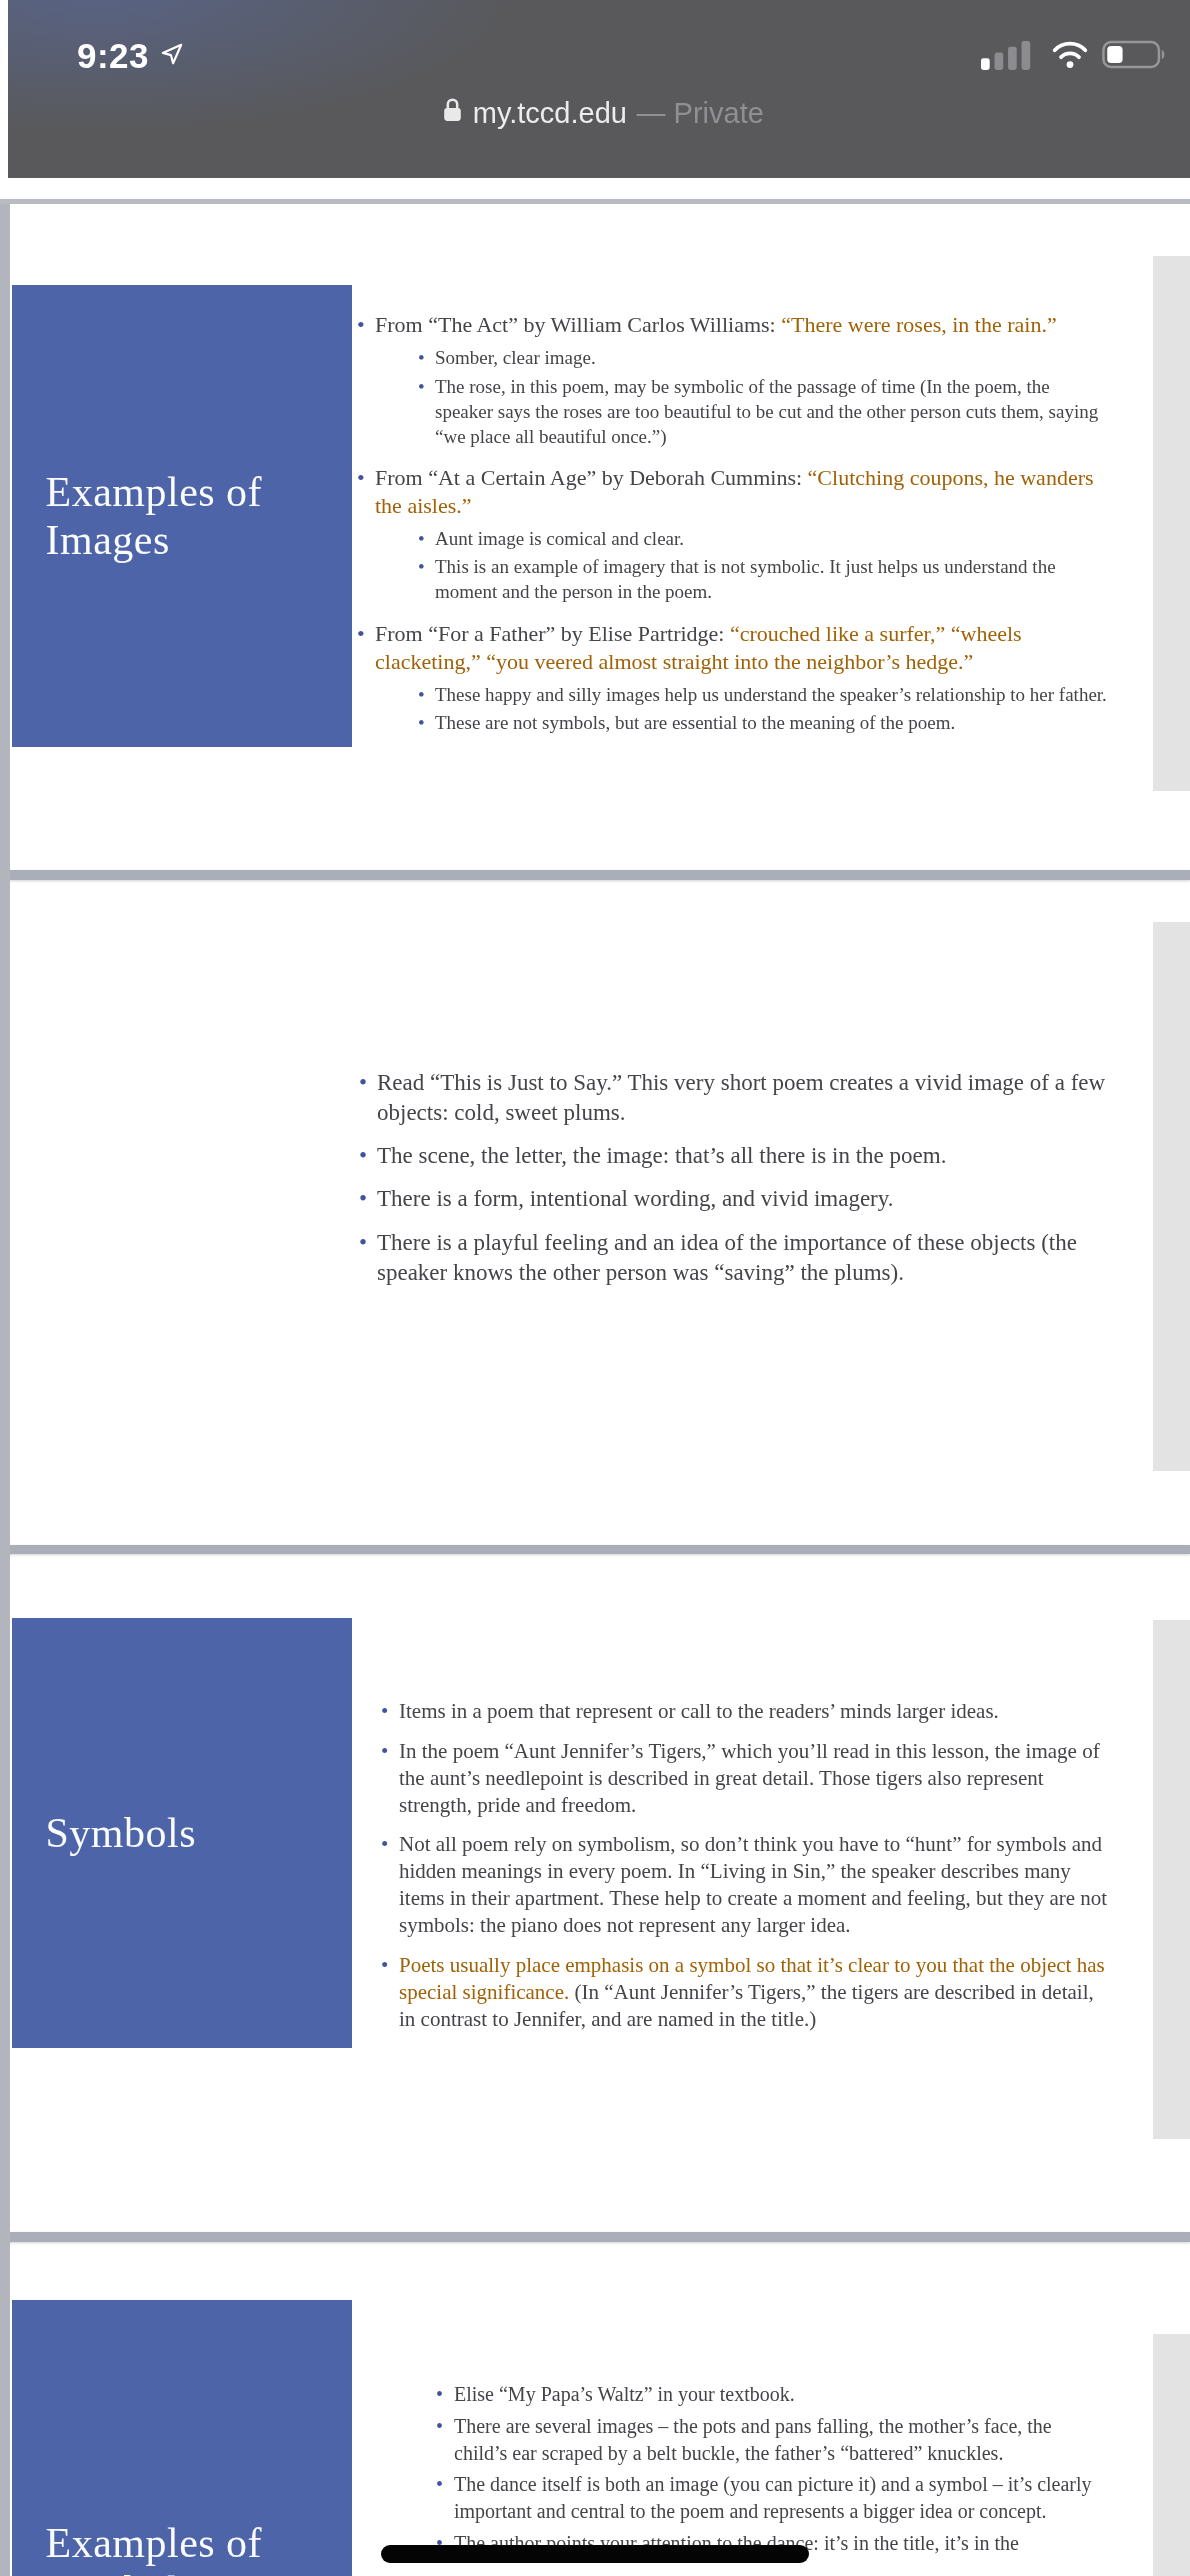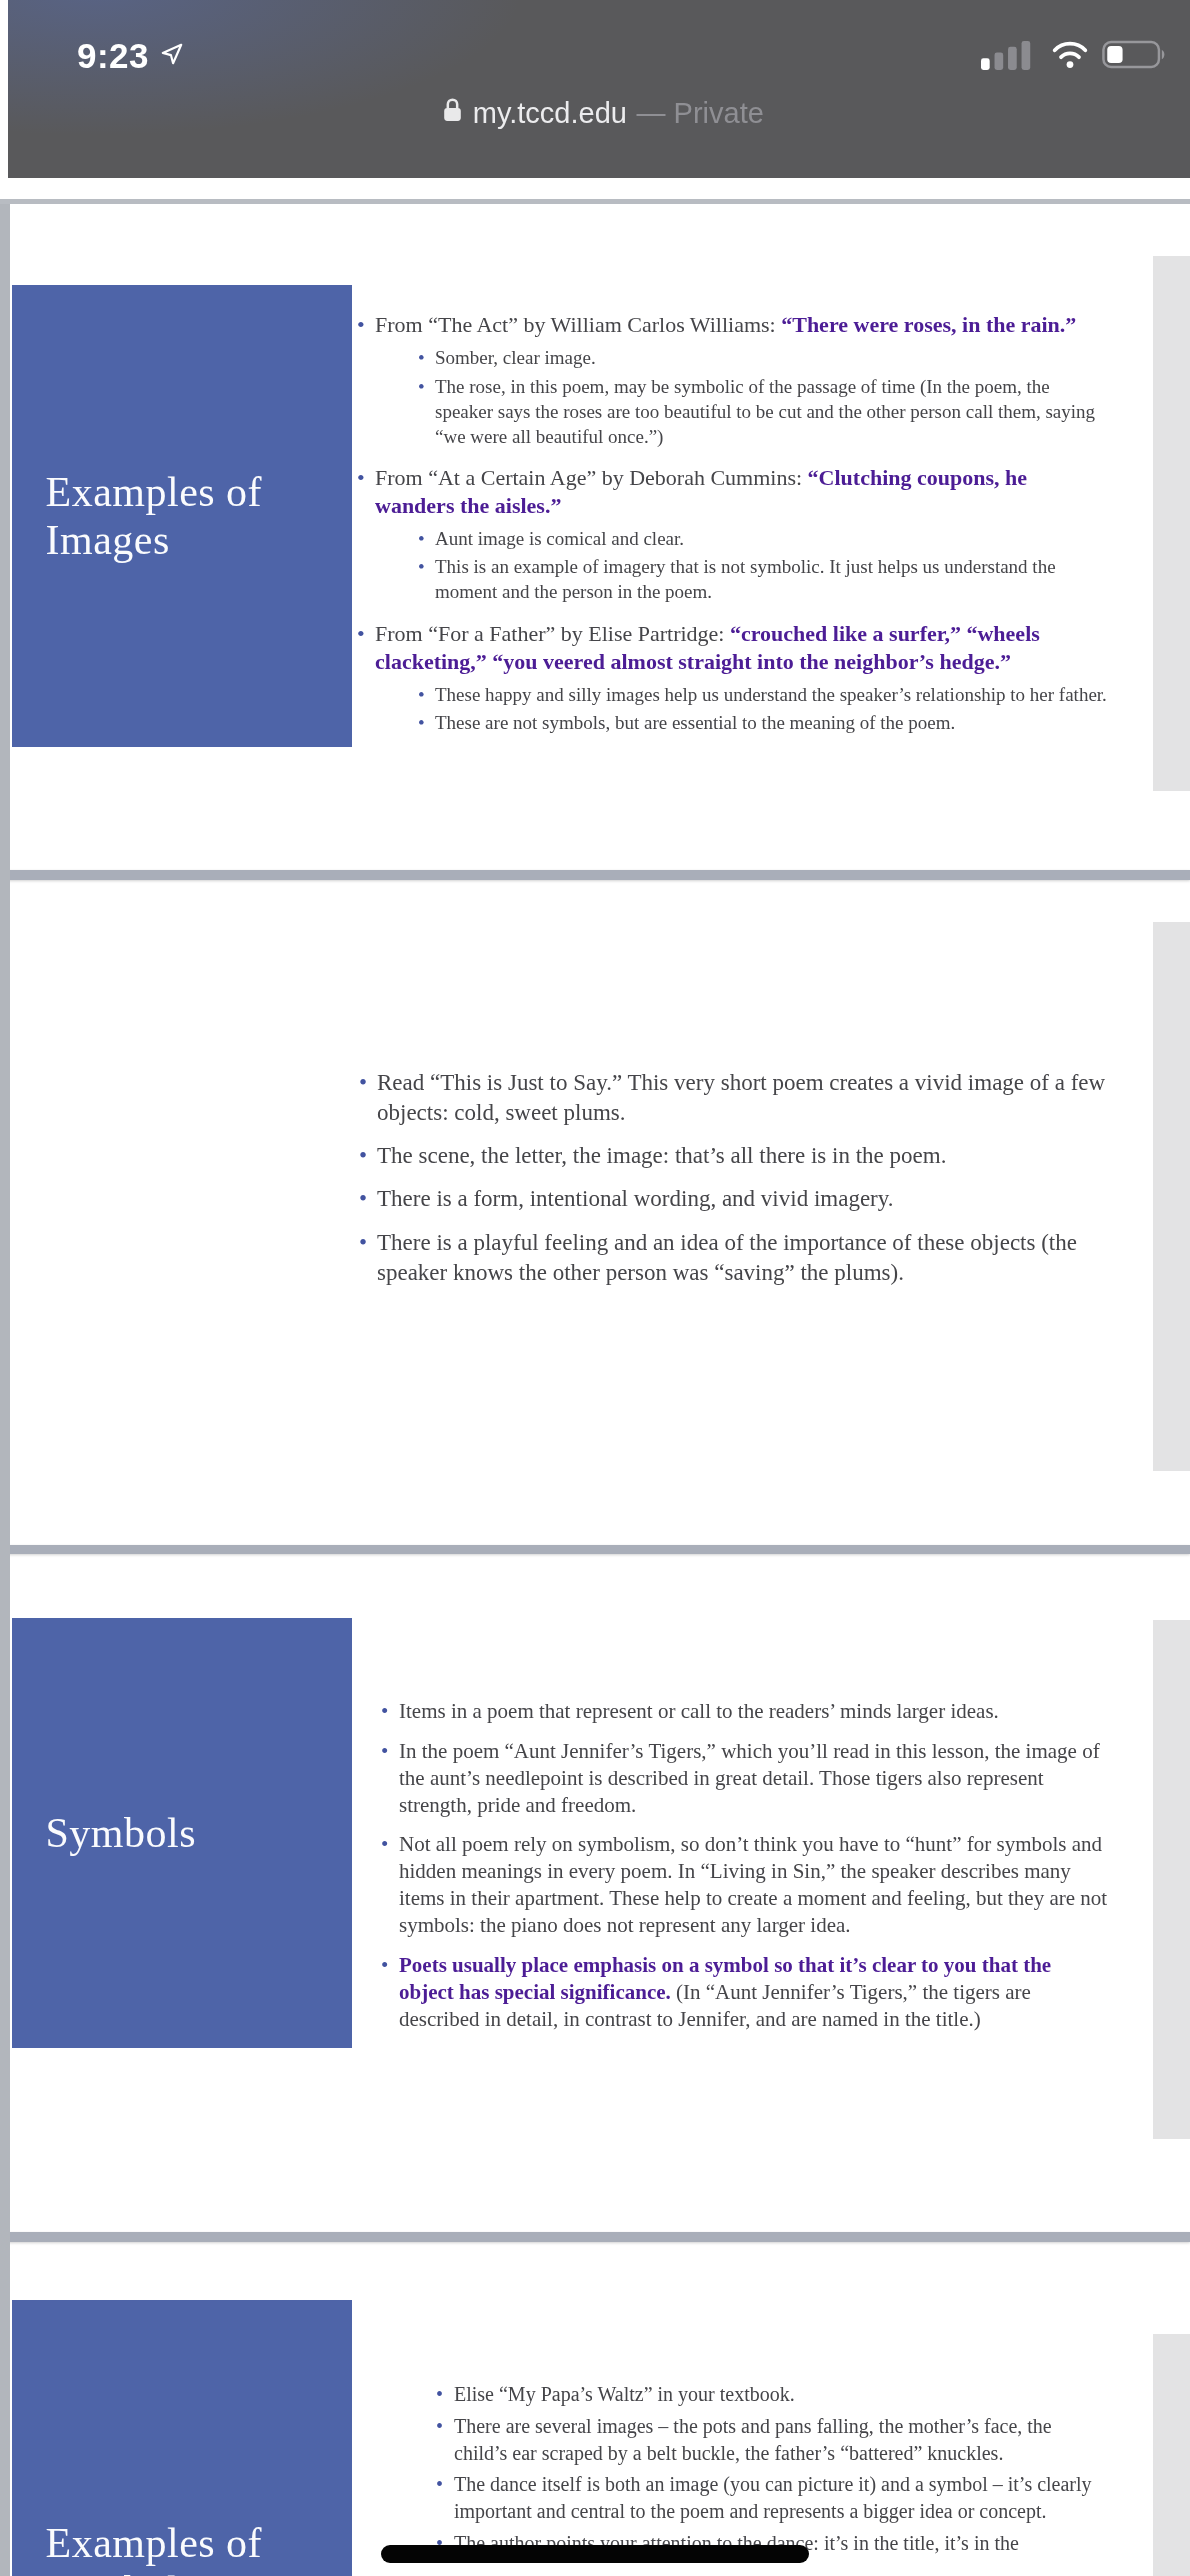--- a/index.html
+++ b/index.html
@@ -42,21 +42,21 @@
   .s1 .content{left:357px;top:107px;width:752px;font-size:22px;line-height:28px;--gap:15.3px;}
   .s1 .sub{font-size:19px;line-height:25px;}
   .s2 .content{left:359px;top:188px;width:757px;font-size:23px;line-height:30px;--gap:13.4px;}
   .s3 .content{left:381px;top:144px;width:728px;font-size:21px;line-height:27px;--gap:12.5px;}
   .s4 .content{left:436px;top:139px;width:671px;font-size:20px;line-height:27px;--gap:4.8px;}
   ul.bullets{list-style:none;margin:0;padding:0;}
   ul.bullets>li{margin-bottom:var(--gap,11.5px);}
   .row{display:flex;}
   .dot{flex:0 0 18px;color:#4253a0;}
   .txt{flex:1;}
-  .b{font-weight:700;color:#4c1d95;}
+  .b{font-weight:400;color:#a16207;}
   ul.sub{margin-left:61px;margin-top:5.8px;--gap:3.8px;}
   ul.sub .dot{flex:0 0 17px;}
   .edge{position:absolute;right:0;width:37px;background:#e3e3e4;}
   .s1 .edge{top:52px;height:535px;}
   .s2 .edge{top:42px;height:549px;}
   .s3 .edge{top:66px;height:519px;}
   .s4 .edge{top:92px;bottom:0;height:244px;}
   .home-indicator{
     position:absolute;top:2545px;left:50%;transform:translateX(-50%);
     width:428px;height:18px;border-radius:9.6px;background:#040404;z-index:30;
@@ -135,21 +135,21 @@
               <ul class="bullets sub">
                 <li>
                   <div class="row">
                     <span class="dot">•</span>
                     <span class="txt"><span>Somber, clear image.</span></span>
                   </div>
                 </li>
                 <li>
                   <div class="row">
                     <span class="dot">•</span>
-                    <span class="txt"><span>The rose, in this poem, may be symbolic of the passage of time (In the poem, the speaker says the roses are too beautiful to be cut and the other person call them, saying “we were all beautiful once.”)</span></span>
+                    <span class="txt"><span>The rose, in this poem, may be symbolic of the passage of time (In the poem, the speaker says the roses are too beautiful to be cut and the other person cuts them, saying “we place all beautiful once.”)</span></span>
                   </div>
                 </li>
               </ul>
             </li>
             <li>
               <div class="row">
                 <span class="dot">•</span>
                 <span class="txt"><span>From “At a Certain Age” by Deborah Cummins: </span><span class="b">“Clutching coupons, he wanders the aisles.”</span></span>
               </div>
               <ul class="bullets sub">

